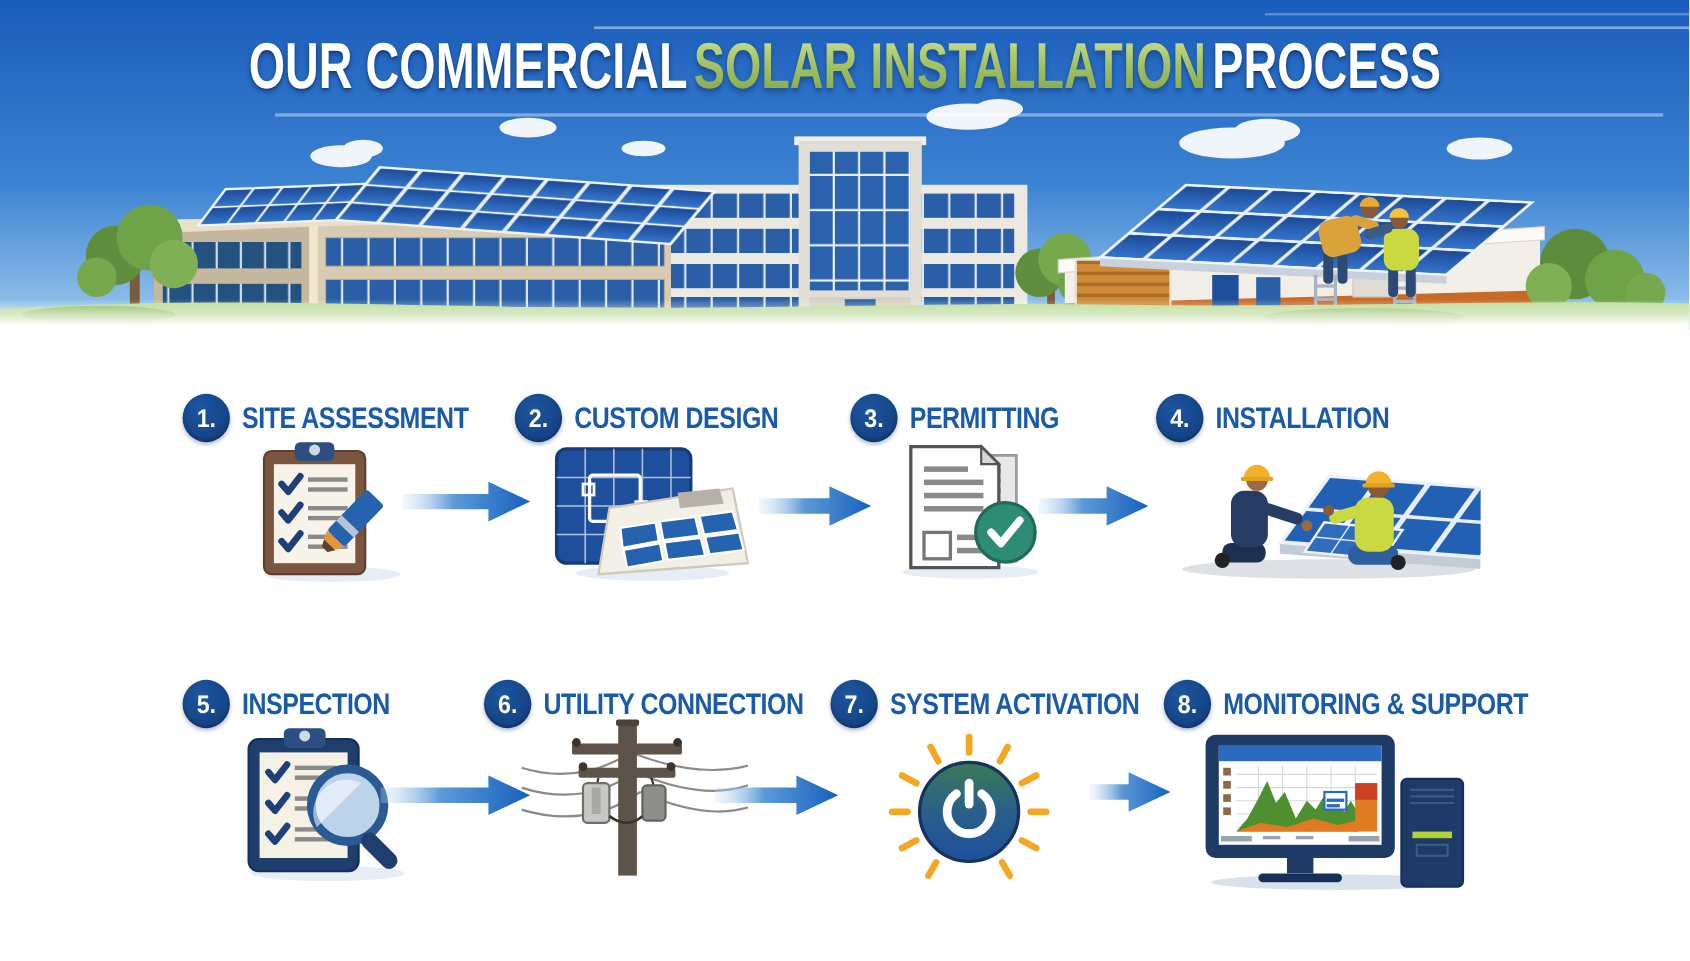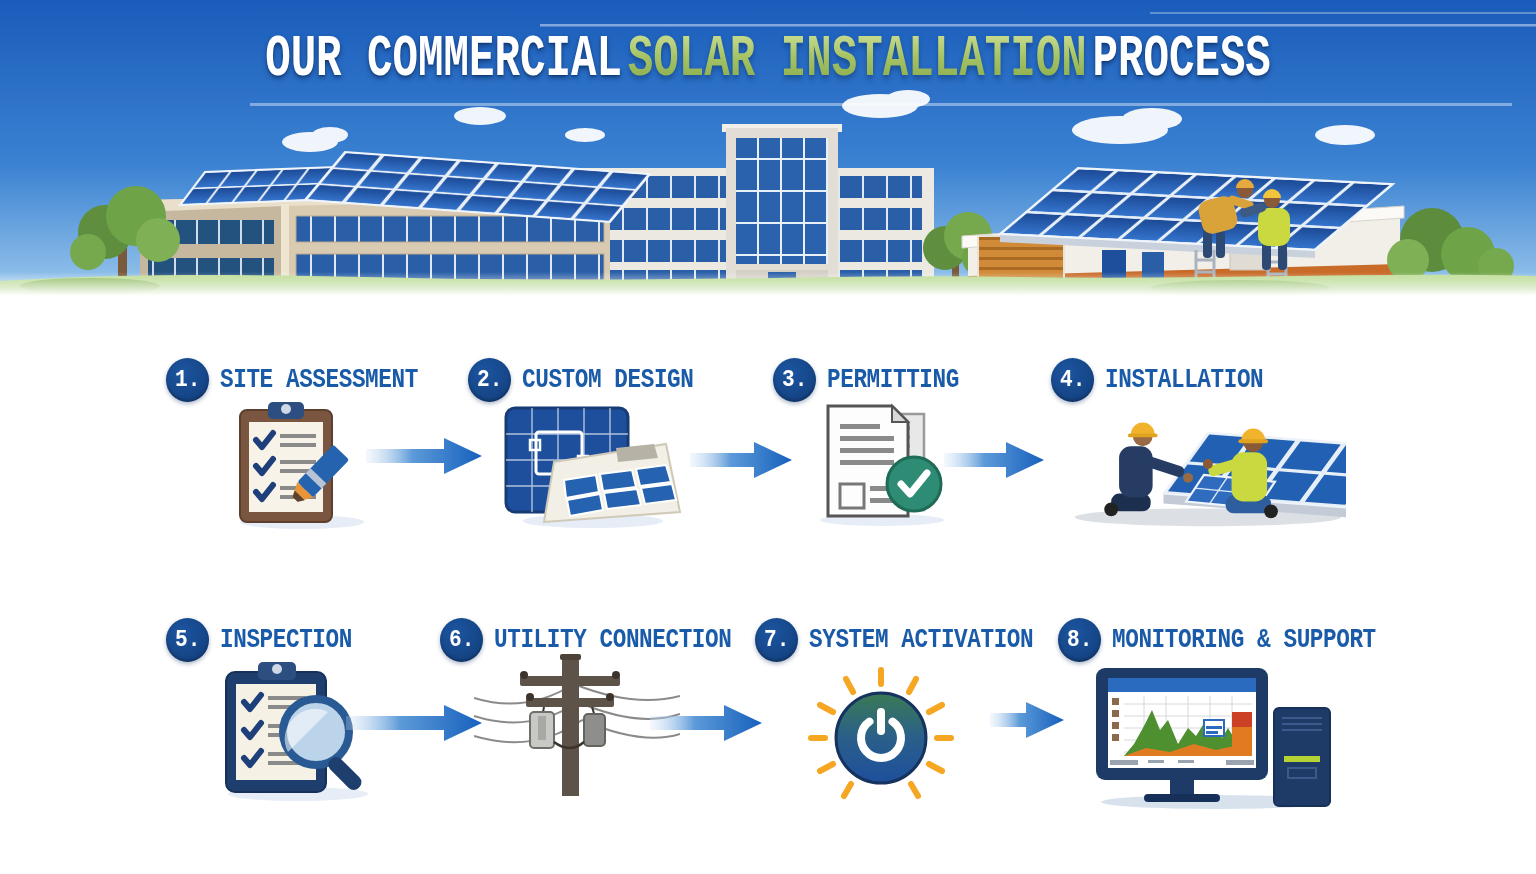--- a/index.html
+++ b/index.html
@@ -1,17 +1,17 @@
 <!DOCTYPE html>
 <html><head>
 <meta charset="utf-8">
 <style>
   html,body{margin:0;padding:0;background:#fff;}
   .canvas{position:relative;width:1536px;height:874px;background:#fff;overflow:hidden;
-          font-family:Liberation Mono, monospace;}
+          font-family:Liberation Sans, sans-serif;}
   .hero{position:absolute;left:0;top:0;}
   .title{position:absolute;left:0;right:0;top:26px;margin:0;text-align:center;
          font-size:59px;font-weight:bold;letter-spacing:0;white-space:nowrap;
          transform:scaleX(.72);}
   .tw{color:#ffffff;text-shadow:0 3px 6px rgba(5,35,80,.55),0 1px 2px rgba(5,35,80,.45);}
   .tg{background:linear-gradient(180deg,#d3e39e 0%,#a7c465 45%,#7ea243 100%);
       -webkit-background-clip:text;background-clip:text;color:transparent;
       -webkit-text-fill-color:transparent;margin:0 8px;
       filter:drop-shadow(0 3px 3px rgba(5,35,80,.45));}
   .step-header{position:absolute;display:flex;align-items:center;gap:11px;height:44px;}

